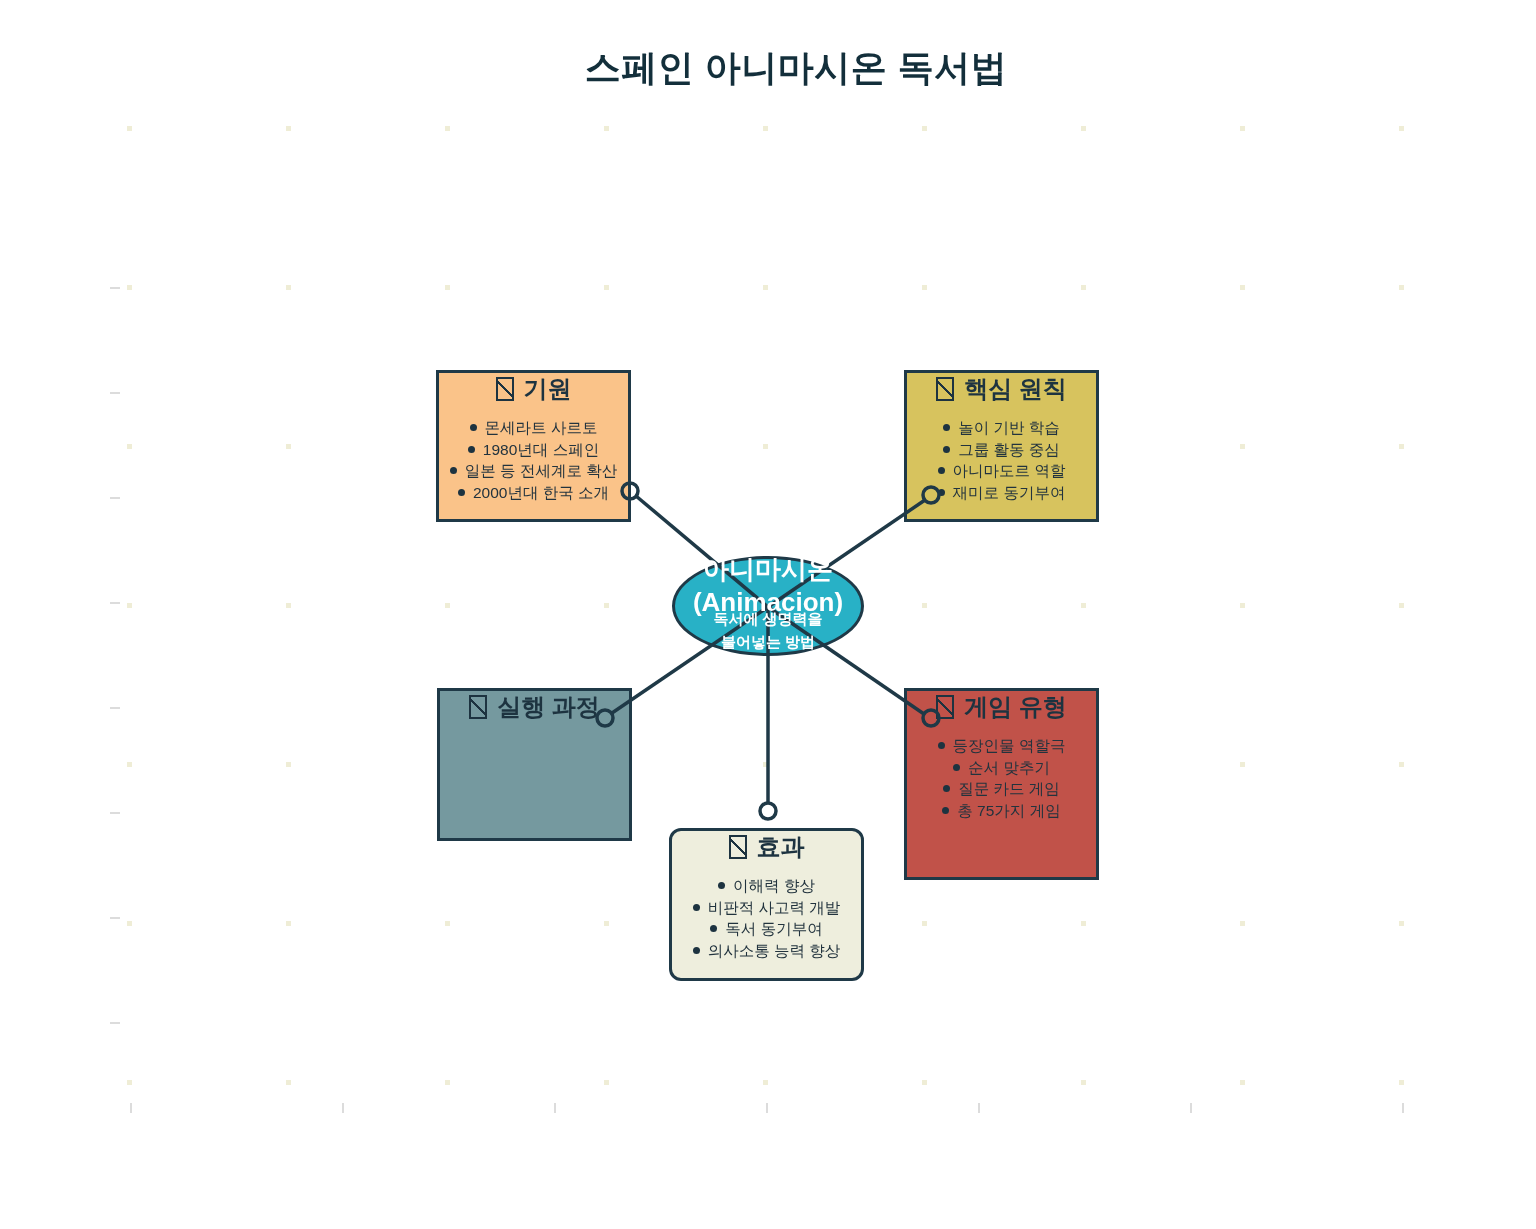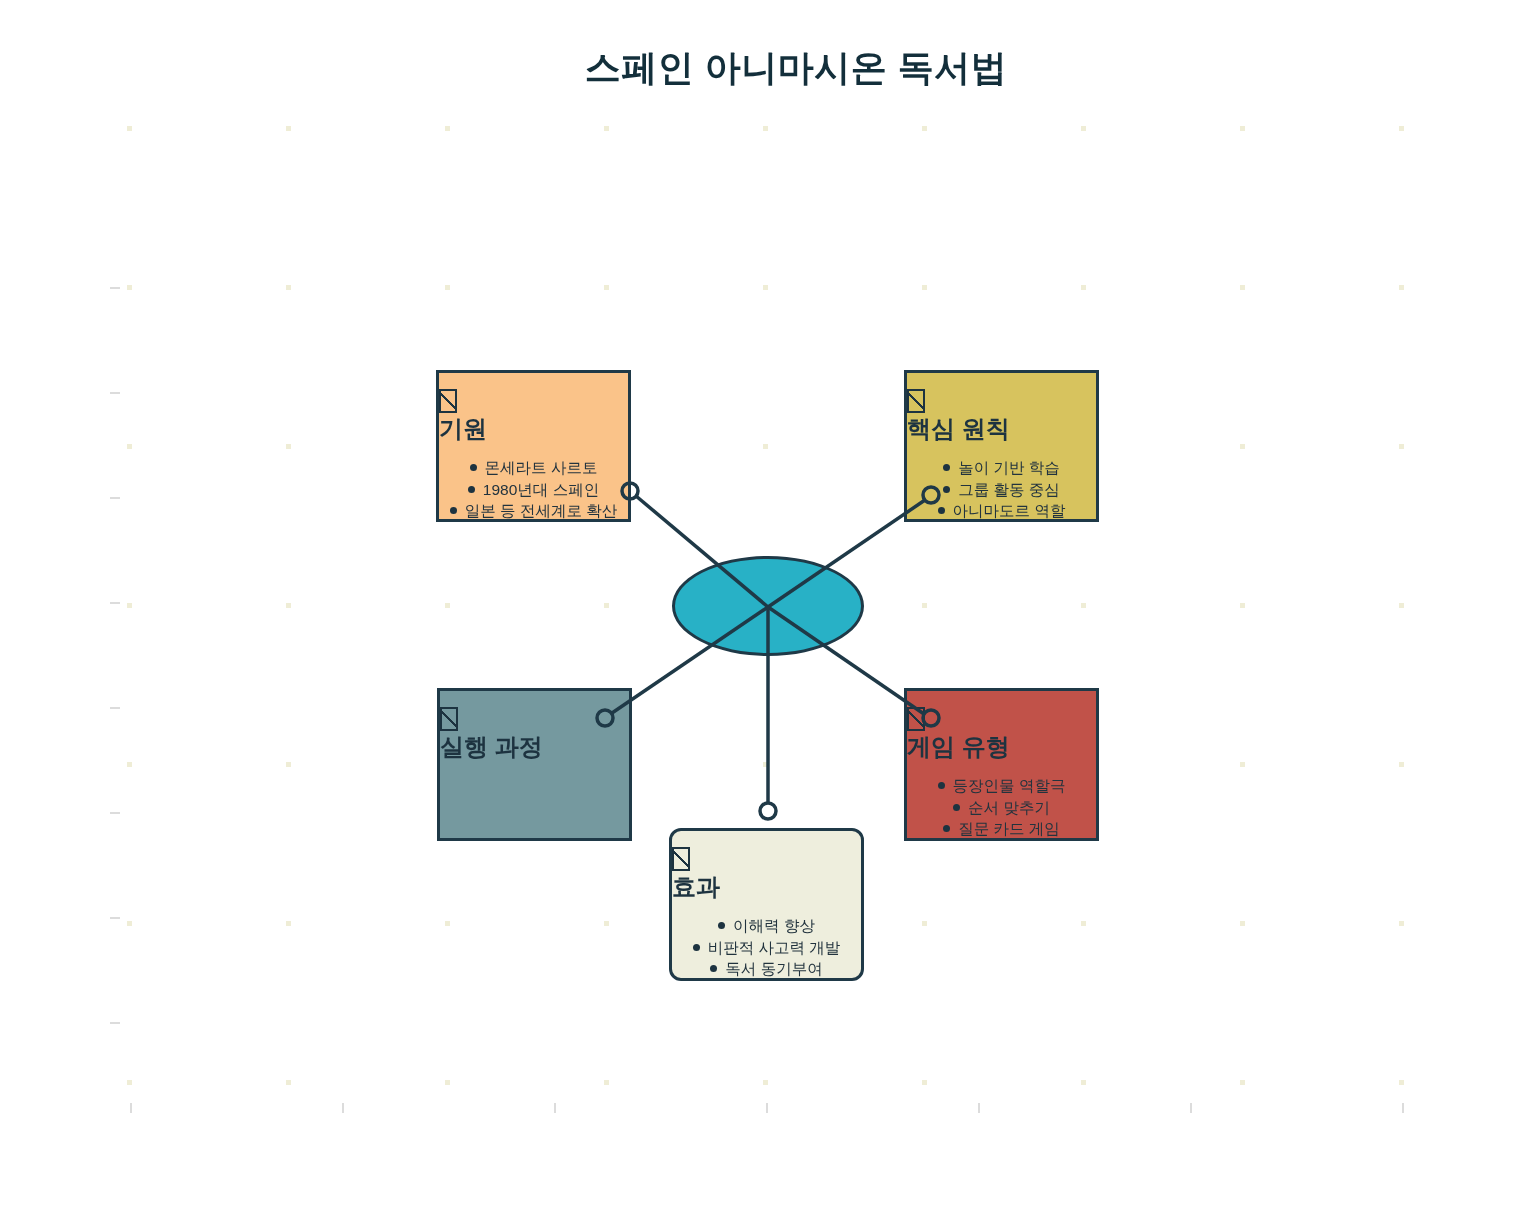--- a/index.html
+++ b/index.html
@@ -22,22 +22,22 @@
   .node-box{
     position:absolute;width:195px;height:152px;box-sizing:border-box;
     border:3px solid #1f3947;overflow:hidden;text-align:center;z-index:1;
   }
   .box-origin{background:#fac389;}
   .box-principles{background:#d7c35e;}
   .box-process{background:#75999f;}
   .box-games{background:#c15249;}
   .box-effects{background:#eeeedd;border-radius:12px;}
   .box-title{
-    margin-top:16px;font-size:24px;font-weight:bold;line-height:32px;color:#1d3340;
-    display:flex;align-items:flex-start;justify-content:center;flex-direction:column;
+    font-size:24px;font-weight:bold;line-height:32px;color:#1d3340;
+    display:flex;align-items:center;justify-content:center;
   }
   .tofu{
     display:inline-block;width:18px;height:24px;box-sizing:border-box;
     border:2.5px solid #1d3340;margin-right:10px;flex:0 0 auto;
     background:linear-gradient(45deg, transparent 45%, #1d3340 45%, #1d3340 55%, transparent 55%);
   }
   .box-items{margin-top:12px;font-size:15.5px;line-height:21.5px;color:#22333e;}
   .box-item{display:flex;align-items:center;justify-content:center;white-space:nowrap;}
   .dot{width:7px;height:7px;border-radius:50%;background:#1d3340;display:inline-block;margin-right:8px;flex:0 0 auto;}
   
@@ -117,21 +117,21 @@
     </div>
   </div>
 
   <div class="node-box box-process" style="left:437px;top:688px;height:153px;">
     <div class="box-title">
       <span class="tofu"></span>
       <span>실행 과정</span>
     </div>
   </div>
 
-  <div class="node-box box-games" style="left:904px;top:688px;height:153px;">
+  <div class="node-box box-games" style="left:904px;top:688px;height:192px;">
     <div class="box-title">
       <span class="tofu"></span>
       <span>게임 유형</span>
     </div>
     <div class="box-items">
       <div class="box-item">
           <span class="dot"></span>
           <span>등장인물 역할극</span>
         </div>
       <div class="box-item">
@@ -184,20 +184,28 @@
       <line x1="768" y1="607" x2="924" y2="714"></line>
       <line x1="768" y1="607" x2="768" y2="803"></line>
       <circle cx="630" cy="491" r="8"></circle>
       <circle cx="931" cy="495" r="8"></circle>
       <circle cx="605" cy="718" r="8"></circle>
       <circle cx="931" cy="718" r="8"></circle>
       <circle cx="768" cy="811" r="8"></circle>
     </g>
   </svg>
 
+  <div class="center-label">
+    <div class="big">아니마시온</div>
+    <div class="big">(Animacion)</div>
+    <div class="sub">
+      <div>독서에 생명력을</div>
+      <div>불어넣는 방법</div>
+    </div>
+  </div>
 
   <div class="tick-h" style="top:287px"></div>
   <div class="tick-h" style="top:392px"></div>
   <div class="tick-h" style="top:497px"></div>
   <div class="tick-h" style="top:602px"></div>
   <div class="tick-h" style="top:707px"></div>
   <div class="tick-h" style="top:812px"></div>
   <div class="tick-h" style="top:917px"></div>
   <div class="tick-h" style="top:1022px"></div>
   <div class="tick-v" style="left:130px"></div>

